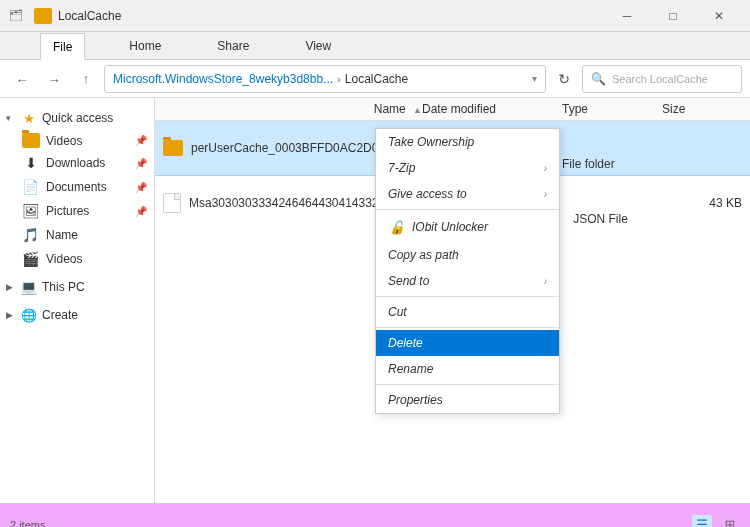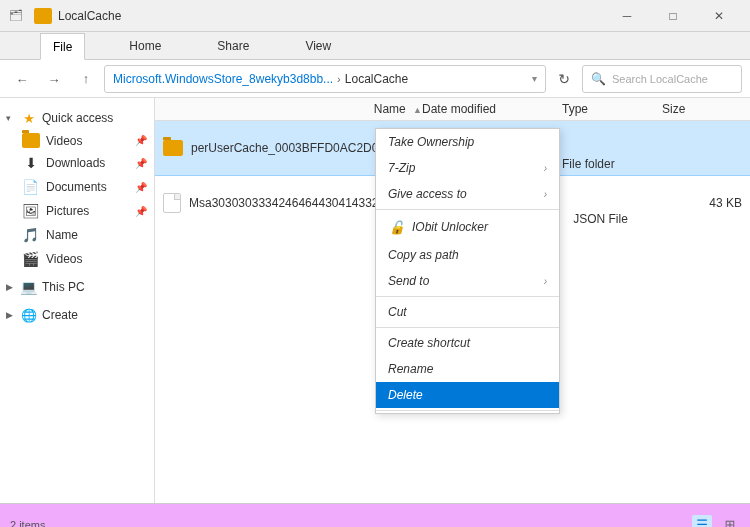--- a/index.html
+++ b/index.html
@@ -559,30 +559,30 @@
       </div>
       <div class="ctx-item">
         <span class="ctx-label">Send to</span>
         <span class="ctx-arrow">›</span>
       </div>
       <div class="ctx-separator"></div>
       <div class="ctx-item">
         <span class="ctx-label">Cut</span>
       </div>
       <div class="ctx-separator"></div>
-      <div class="ctx-item">
-        <span class="ctx-label">Create shortcut</span>
-      </div>
-      <div class="ctx-item">
-        <span class="ctx-label">Rename</span>
-      </div>
       <div class="ctx-item highlighted">
         <span class="ctx-label">Delete</span>
       </div>
+      <div class="ctx-item">
+        <span class="ctx-label">Rename</span>
+      </div>
       <div class="ctx-separator"></div>
+      <div class="ctx-item">
+        <span class="ctx-label">Properties</span>
+      </div>
     </div>
 
   </div>
 </div>
 
 <div class="status-bar">
   <span>2 items</span>
   <div class="status-right">
     <div class="view-btn active">☰</div>
     <div class="view-btn">⊞</div>

